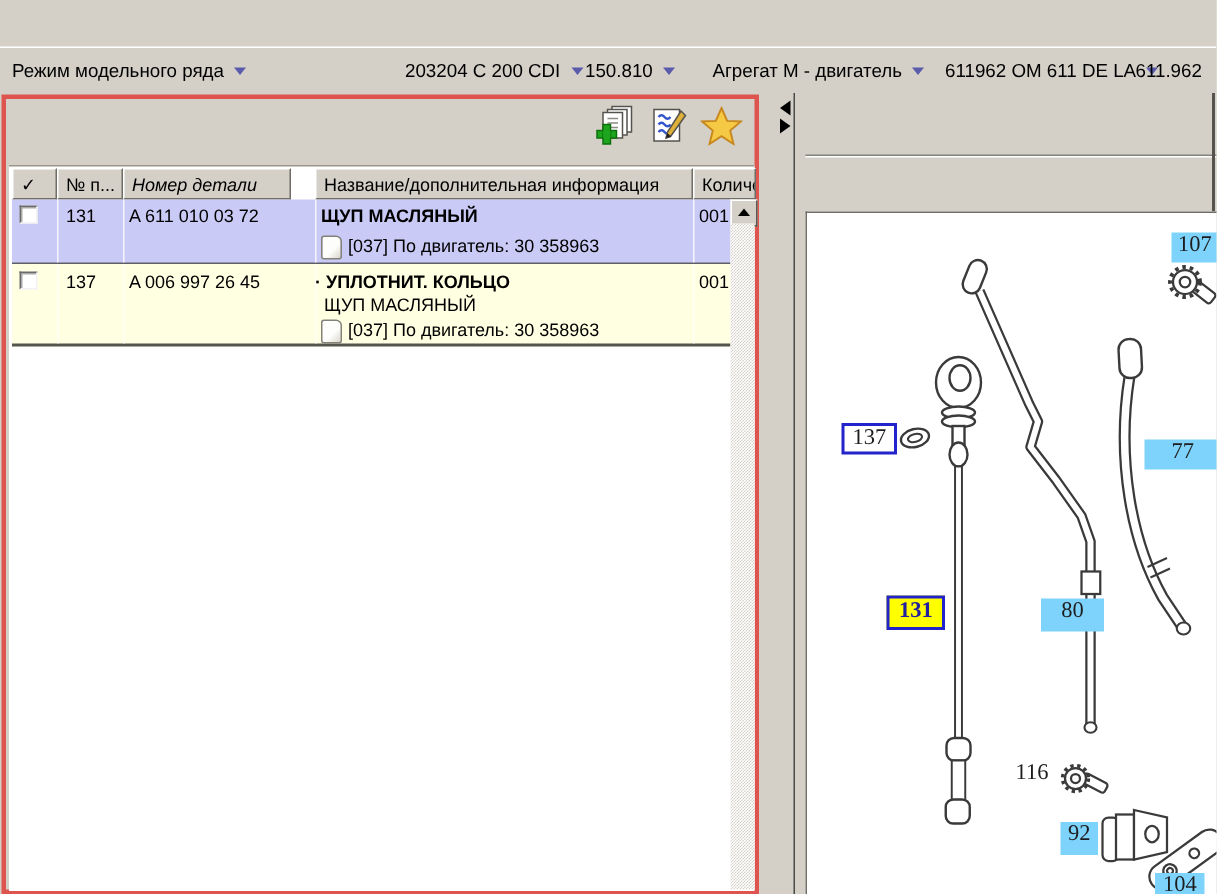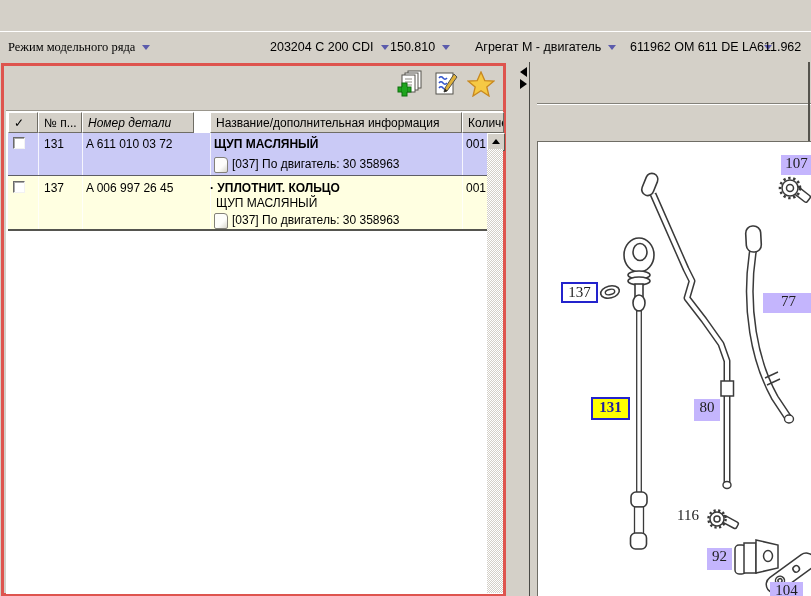--- a/index.html
+++ b/index.html
@@ -63,33 +63,33 @@
         border-top:5px solid transparent;border-bottom:5px solid transparent;border-left:7px solid #000;}
   .panel-divider{position:absolute;left:529px;top:62px;width:1px;height:534px;background:#4a4a46;}
 
   
   .groove{position:absolute;left:537px;top:103px;width:274px;height:0;border-top:1px solid #83817a;border-bottom:1px solid #fff;}
   .right-edge{position:absolute;left:808px;top:62px;width:2px;height:79px;background:#55534d;}
   .diagram{position:absolute;left:537px;top:141px;width:274px;height:455px;background:#fff;
         border-top:1px solid #6f6d65;border-left:1px solid #6f6d65;}
   .callout{position:absolute;font-family:"Liberation Serif",serif;font-size:15px;text-align:center;
         box-sizing:border-box;cursor:pointer;line-height:17px;}
-  .co-gray{background:#c4b5fd;color:#1d1d1d;}
+  .co-gray{background:#7dd3fc;color:#1d1d1d;}
   .co-framed{background:#fff;border:2px solid #2323cc;color:#1d1d1d;}
   .co-selected{background:#ffff00;border:2px solid #2323cc;color:#2020a0;font-weight:bold;}
   .co-plain{color:#1d1d1d;}
 </style>
 </head>
 <body>
 
 <div class="screen">
 
 
   <div class="menubar">
-    <div class="menu-item" style="left:8px;font-family:Liberation Serif, serif;"><span>Режим модельного ряда</span><span class="menu-arrow"></span></div>
+    <div class="menu-item" style="left:8px;"><span>Режим модельного ряда</span><span class="menu-arrow"></span></div>
     <div class="menu-item" style="left:270px;"><span>203204 C 200 CDI</span><span class="menu-arrow"></span></div>
     <div class="menu-item" style="left:390px;"><span>150.810</span><span class="menu-arrow"></span></div>
     <div class="menu-item" style="left:475px;"><span>Агрегат М - двигатель</span><span class="menu-arrow"></span></div>
     <div class="menu-item" style="left:630px;"><span>611962 OM 611 DE LA</span><span class="menu-arrow"></span></div>
     <div class="menu-item" style="left:757px;"><span>611.962</span></div>
   </div>
 
   <div class="left-frame"></div>
 
   <svg class="tool-icon" style="left:397px;top:69px;" width="28" height="28" viewBox="0 0 28 28">
@@ -243,18 +243,18 @@
         <circle cx="240" cy="431.5" r="2"></circle>
         <circle cx="260" cy="431.5" r="3.2"></circle>
       </g>
     </svg>
   </div>
 
   <div class="callout co-gray" style="left:781px;top:155px;width:31px;height:20px;">107</div>
   <div class="callout co-gray" style="left:763px;top:277px;width:51px;height:20px;margin-top:16px;">77</div>
   <div class="callout co-framed" style="left:561px;top:282px;width:37px;height:21px;">137</div>
   <div class="callout co-selected" style="left:591px;top:397px;width:39px;height:23px;">131</div>
-  <div class="callout co-gray" style="left:694px;top:399px;width:26px;height:22px;">80</div>
+  <div class="callout co-gray" style="left:694px;top:399px;width:42px;height:22px;">80</div>
   <div class="callout co-plain" style="left:671px;top:507px;width:34px;height:19px;">116</div>
   <div class="callout co-gray" style="left:707px;top:548px;width:25px;height:22px;">92</div>
   <div class="callout co-gray" style="left:770px;top:582px;width:33px;height:14px;overflow:hidden;">104</div>
 
 </div>
 
 </body></html>

